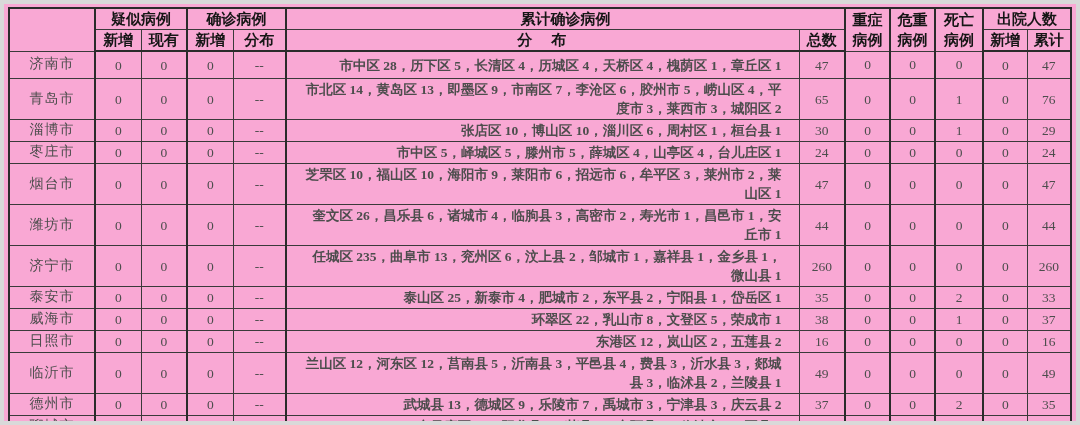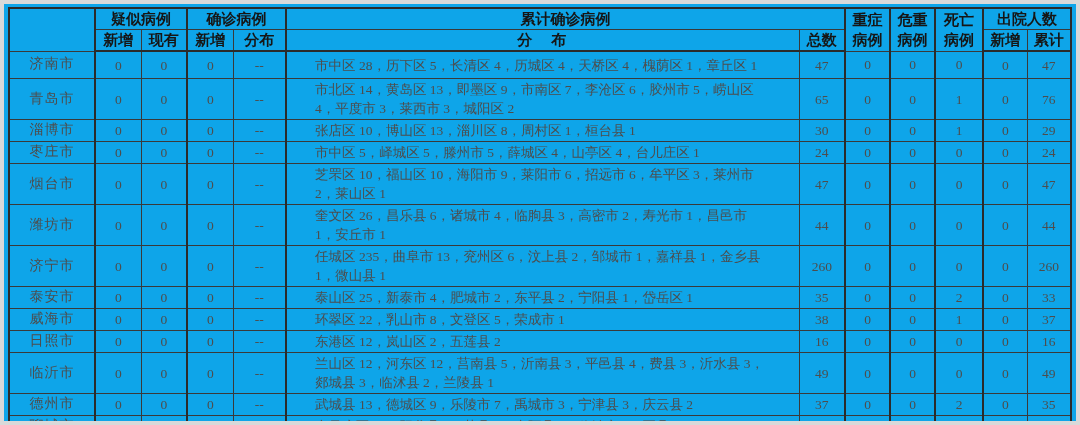--- a/index.html
+++ b/index.html
@@ -4,21 +4,21 @@
 <style>
   html, body {
     margin: 0;
     padding: 0;
     background: #d9d9d9;
     font-family: "Liberation Serif", "DejaVu Serif", serif;
   }
   .page {
     position: absolute;
     top: 4px; left: 4px; right: 4px; bottom: 4px;
-    background: #0ea5e9;
+    background: #f9a8d4;
     overflow: hidden;
   }
   table.cases {
     border-collapse: collapse;
     table-layout: fixed;
     width: 1062px;
     margin: 3px auto 0 auto;
     border: 2px solid #2b2b2b;
   }
   .cases th, .cases td {
@@ -40,22 +40,23 @@
     font-size: 13.5px;
     line-height: 19px;
   }
   
   .gb { border-left: 2px solid #2b2b2b !important; }
   .ge { border-right: 2px solid #2b2b2b !important; }
   
   .cases thead tr:last-child th { border-bottom: 2px solid #2b2b2b; margin-left: 24px; }
   
   td.c-dist {
-    text-align: left;
-    padding: 1px 28px;
+    text-align: right;
+    padding: 1px 17px;
+    font-weight: bold;
   }
   td.c-city { font-size: 14px; letter-spacing: 1px; font-family: Liberation Mono, monospace; }
   .wide-head { letter-spacing: 2px; }
   tr.city td { height: 19px; }
   tr.city.tall td { height: 24px; }
 </style>
 </head>
 <body>
 
 <div class="page">
@@ -126,21 +127,21 @@
     <td class="c-num">0</td>
     <td class="c-num">76</td>
   </tr>
 
   <tr class="city">
     <td class="c-city">淄博市</td>
     <td class="c-num gb">0</td>
     <td class="c-num">0</td>
     <td class="c-num gb">0</td>
     <td class="c-num">--</td>
-    <td class="c-dist gb">张店区 10，博山区 13，淄川区 8，周村区 1，桓台县 1</td>
+    <td class="c-dist gb">张店区 10，博山区 10，淄川区 6，周村区 1，桓台县 1</td>
     <td class="c-num ge">30</td>
     <td class="c-num ge">0</td>
     <td class="c-num ge">0</td>
     <td class="c-num ge">1</td>
     <td class="c-num">0</td>
     <td class="c-num">29</td>
   </tr>
 
   <tr class="city">
     <td class="c-city">枣庄市</td>

